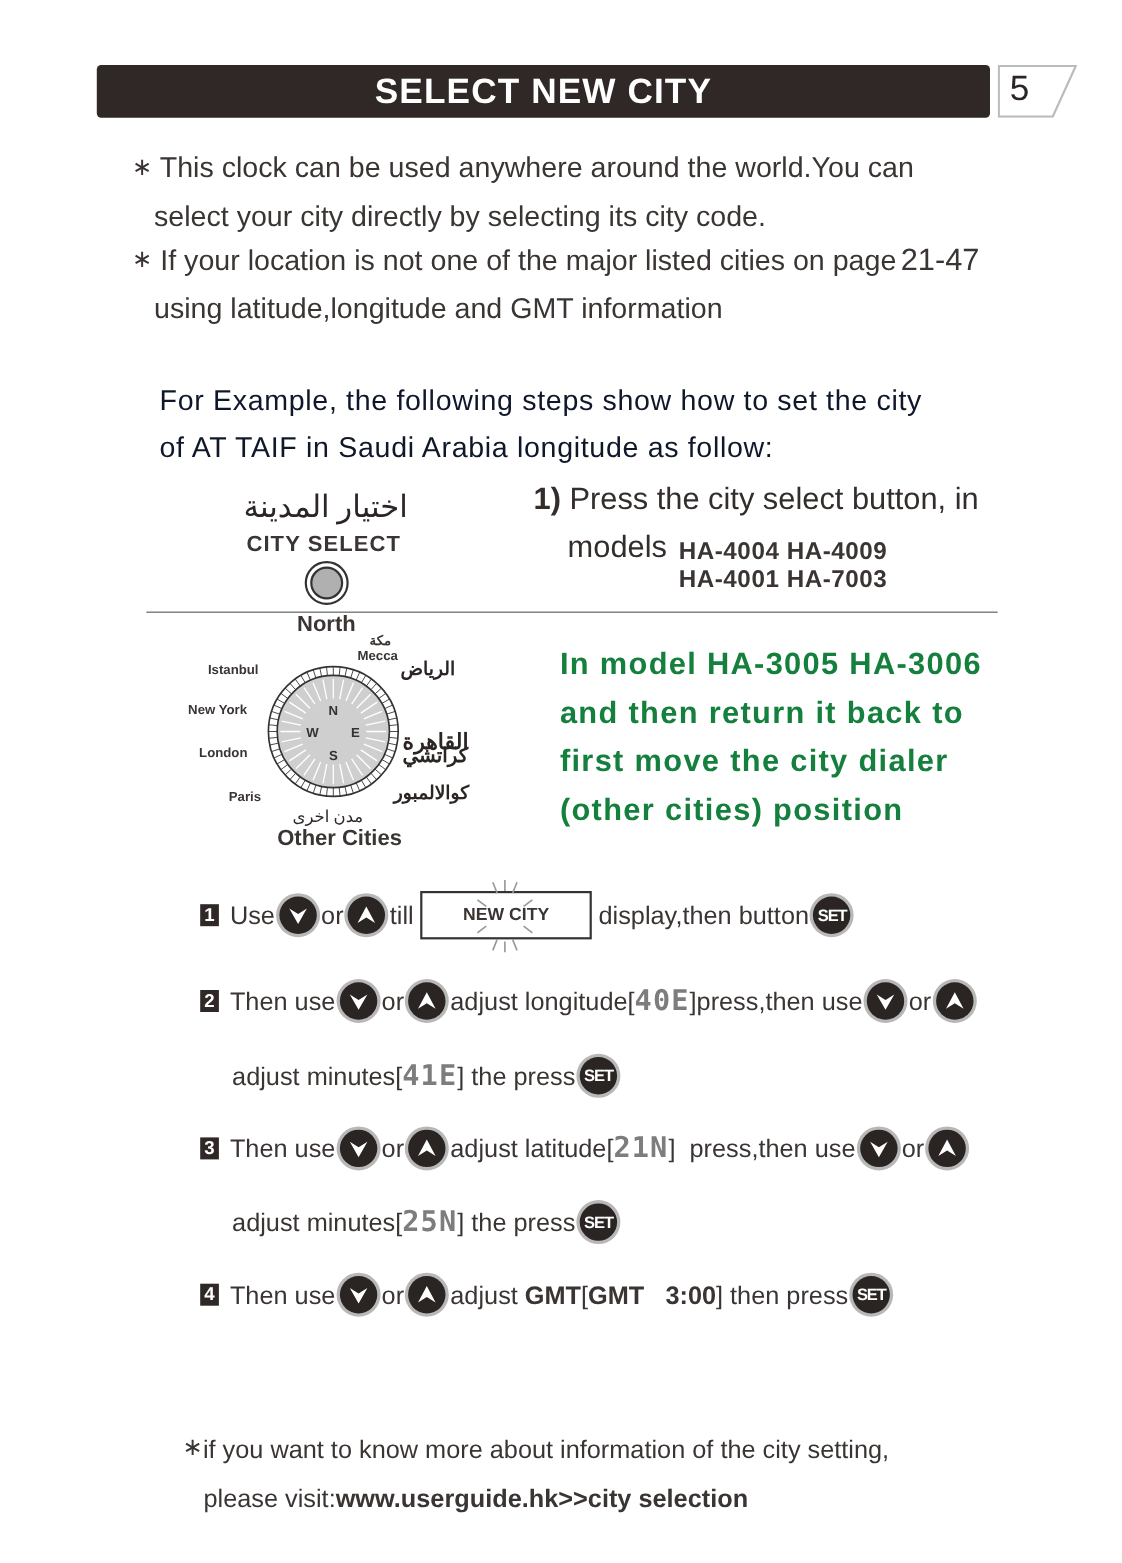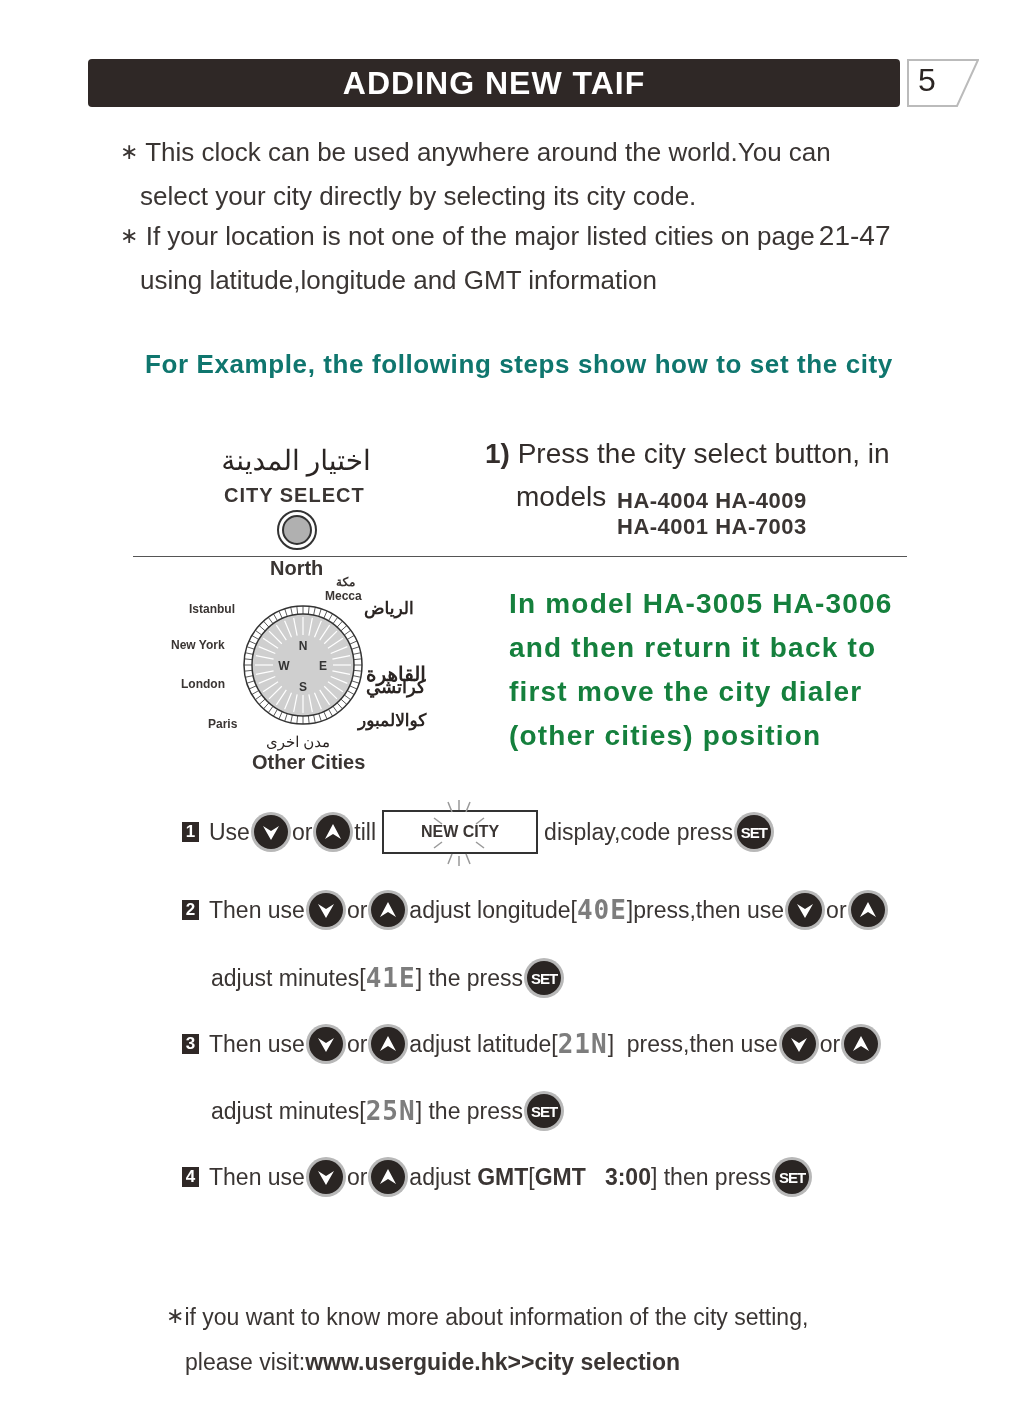--- a/index.html
+++ b/index.html
@@ -4,59 +4,60 @@
 <style>
   html,body{margin:0;padding:0;background:#fff;}
   body{width:1020px;height:1421px;position:relative;overflow:hidden;font-family:"Liberation Sans",sans-serif;color:#2b2523;}
   .abs{position:absolute;}
   .banner{left:88px;top:59px;width:812px;height:48px;background:#2f2826;border-radius:4px;color:#fff;font-weight:bold;font-size:32px;letter-spacing:1px;display:flex;align-items:center;justify-content:center;}
   .pagebox{left:907px;top:59px;width:72px;height:48px;}
   .pagenum{left:918px;top:62px;font-size:32px;color:#2b2523;}
   .para{font-size:26px;line-height:42px;color:#3a3533;}
   .star{font-size:22px;position:relative;top:-2px;}
   .bold{font-weight:bold;}
-  .ex{font-size:26px;font-weight:bold;line-height:42px;letter-spacing:.6px;color:#0f766e;}
+  .ex{font-size:26px;font-weight:normal;line-height:42px;letter-spacing:.6px;color:#0f172a;}
   .arabic{font-family:Liberation Serif, serif;}
   .citysel{font-weight:bold;font-size:20px;letter-spacing:1px;color:#3a3533;}
   .step1{font-size:28px;color:#332d2b;}
   .models{font-size:22px;font-weight:bold;letter-spacing:.5px;color:#3a3533;}
   .hr{left:133px;top:556px;width:774px;height:1px;background:#555;}
   .model30{font-size:28px;font-weight:bold;line-height:44px;letter-spacing:1.2px;color:#15803d;}
   .cityl{font-weight:bold;font-size:12px;color:#3a3533;}
   .stepline{font-size:23px;color:#3a3533;display:flex;align-items:center;white-space:nowrap;}
   .num{display:inline-block;width:17px;height:20px;background:#2f2826;color:#fff;font-size:17px;font-weight:bold;text-align:center;line-height:20px;margin-right:10px;}
   .btn{display:inline-block;width:34px;height:34px;border-radius:50%;background:#2a2523;box-shadow:0 0 0 3px #b8b8b8;position:relative;margin:0 4px;vertical-align:middle;}
   .btn svg{position:absolute;left:0;top:0;}
   .set{display:inline-flex;align-items:center;justify-content:center;width:34px;height:34px;border-radius:50%;background:#2a2523;box-shadow:0 0 0 3px #b8b8b8;color:#fff;font-weight:bold;font-size:15px;margin:0 4px;letter-spacing:-1px;}
   .lcd{color:#7d7d7d;font-weight:bold;font-family:"DejaVu Sans Mono",monospace;font-size:26px;letter-spacing:1px;}
   .newcity{display:inline-block;border:2px solid #333;width:152px;height:40px;line-height:40px;text-align:center;font-weight:bold;font-size:16px;position:relative;margin:0 6px;}
   .foot{font-size:23px;line-height:44px;color:#3a3533;}
 </style>
 </head>
 <body>
 
 <div class="abs banner">
-  <span>ADDING NEW TAIF</span>
+  <span>SELECT NEW CITY</span>
 </div>
 <svg class="abs pagebox" width="72" height="48" viewBox="0 0 72 48">
   <path d="M1 1 H71 L50 47 H1 Z" fill="#fff" stroke="#bbb" stroke-width="2"></path>
 </svg>
 <div class="abs pagenum">5</div>
 
 <div class="abs para" style="left:120px;top:131px;width:880px;">
   <div><span class="star">∗</span> <span>This clock can be used anywhere around the world.You can</span></div>
   <div style="padding-left:20px"><span>select your city directly by selecting its city code.</span></div>
 </div>
 <div class="abs para" style="left:120px;top:215px;width:880px;">
   <div><span class="star">∗</span> <span>If your location is not one of the major listed cities on page</span><span style="font-size:28px;margin-left:4px">21-47</span></div>
   <div style="padding-left:20px"><span>using latitude,longitude and GMT information</span></div>
 </div>
 
 <div class="abs ex" style="left:145px;top:343px;width:860px;">
   <div>For Example, the following steps show how to set the city</div>
+  <div>of AT TAIF in Saudi Arabia longitude as follow:</div>
 </div>
 
 <div class="abs arabic" style="left:218px;top:444px;font-size:28px;color:#2b2523;direction:rtl;width:156px;text-align:center;">اختيار المدينة</div>
 <div class="abs citysel" style="left:224px;top:484px;">CITY SELECT</div>
 <svg class="abs" style="left:275px;top:508px" width="44" height="44">
   <circle cx="22" cy="22" r="19" fill="#fff" stroke="#333" stroke-width="2"></circle>
   <circle cx="22" cy="22" r="14" fill="#b0b0b0" stroke="#333" stroke-width="2"></circle>
 </svg>
 
 <div class="abs step1" style="left:485px;top:438px;">
@@ -222,21 +223,21 @@
           <line x1="24" y1="64" x2="28" y2="54"></line>
           <line x1="46" y1="64" x2="42" y2="54"></line>
         <line x1="10" y1="18" x2="18" y2="24"></line>
           <line x1="60" y1="18" x2="52" y2="24"></line>
         <line x1="10" y1="48" x2="18" y2="42"></line>
           <line x1="60" y1="48" x2="52" y2="42"></line>
       </g>
     </svg>
     <span style="position:relative">NEW CITY</span>
   </span>
-  <span>display,code press</span>
+  <span>display,then button</span>
   <span class="set">SET</span>
 </div>
 
 <div class="abs stepline" style="left:182px;top:893px;">
   <span class="num">2</span>
   <span>Then use</span>
   <span class="btn">
       <svg width="34" height="34">
         <path d="M9 11 L17 25 L25 11 L17 16 Z" fill="#fff"></path>
       </svg>

